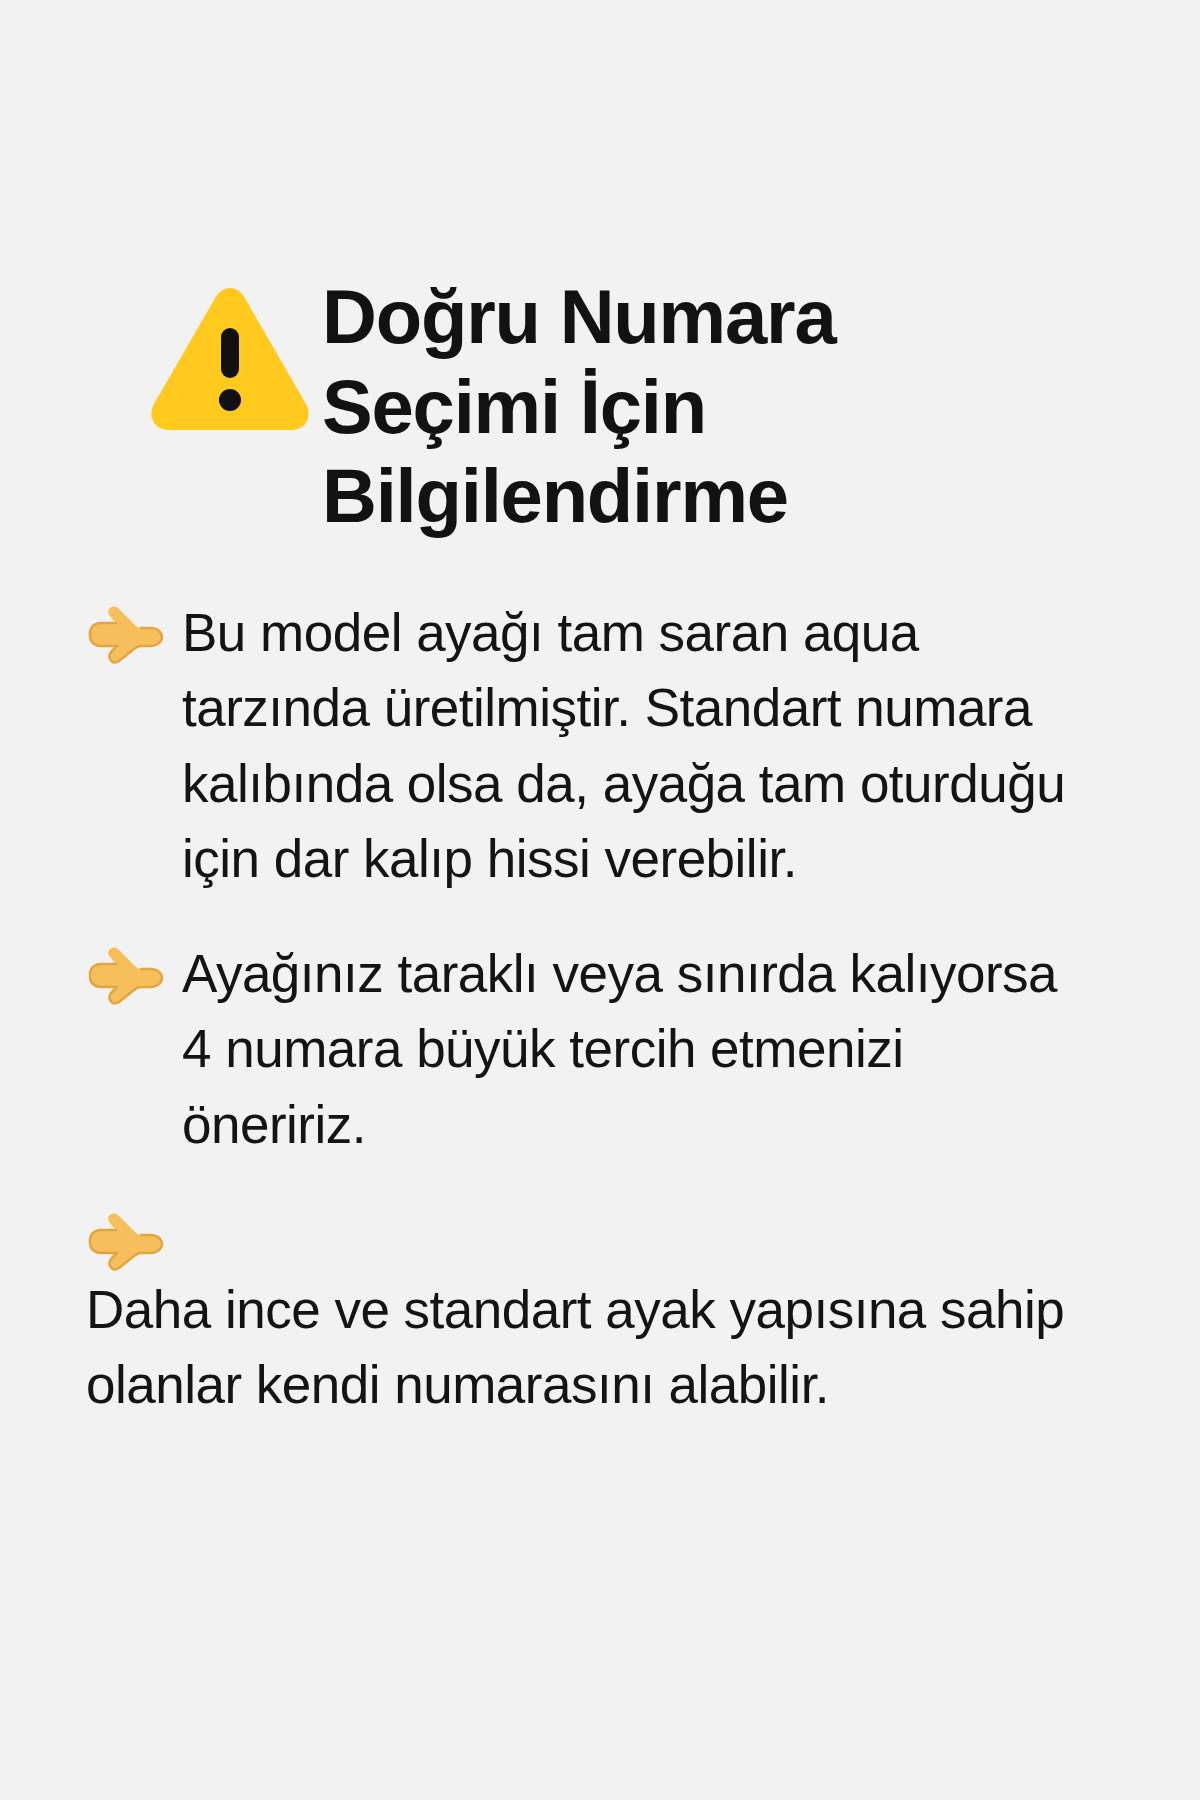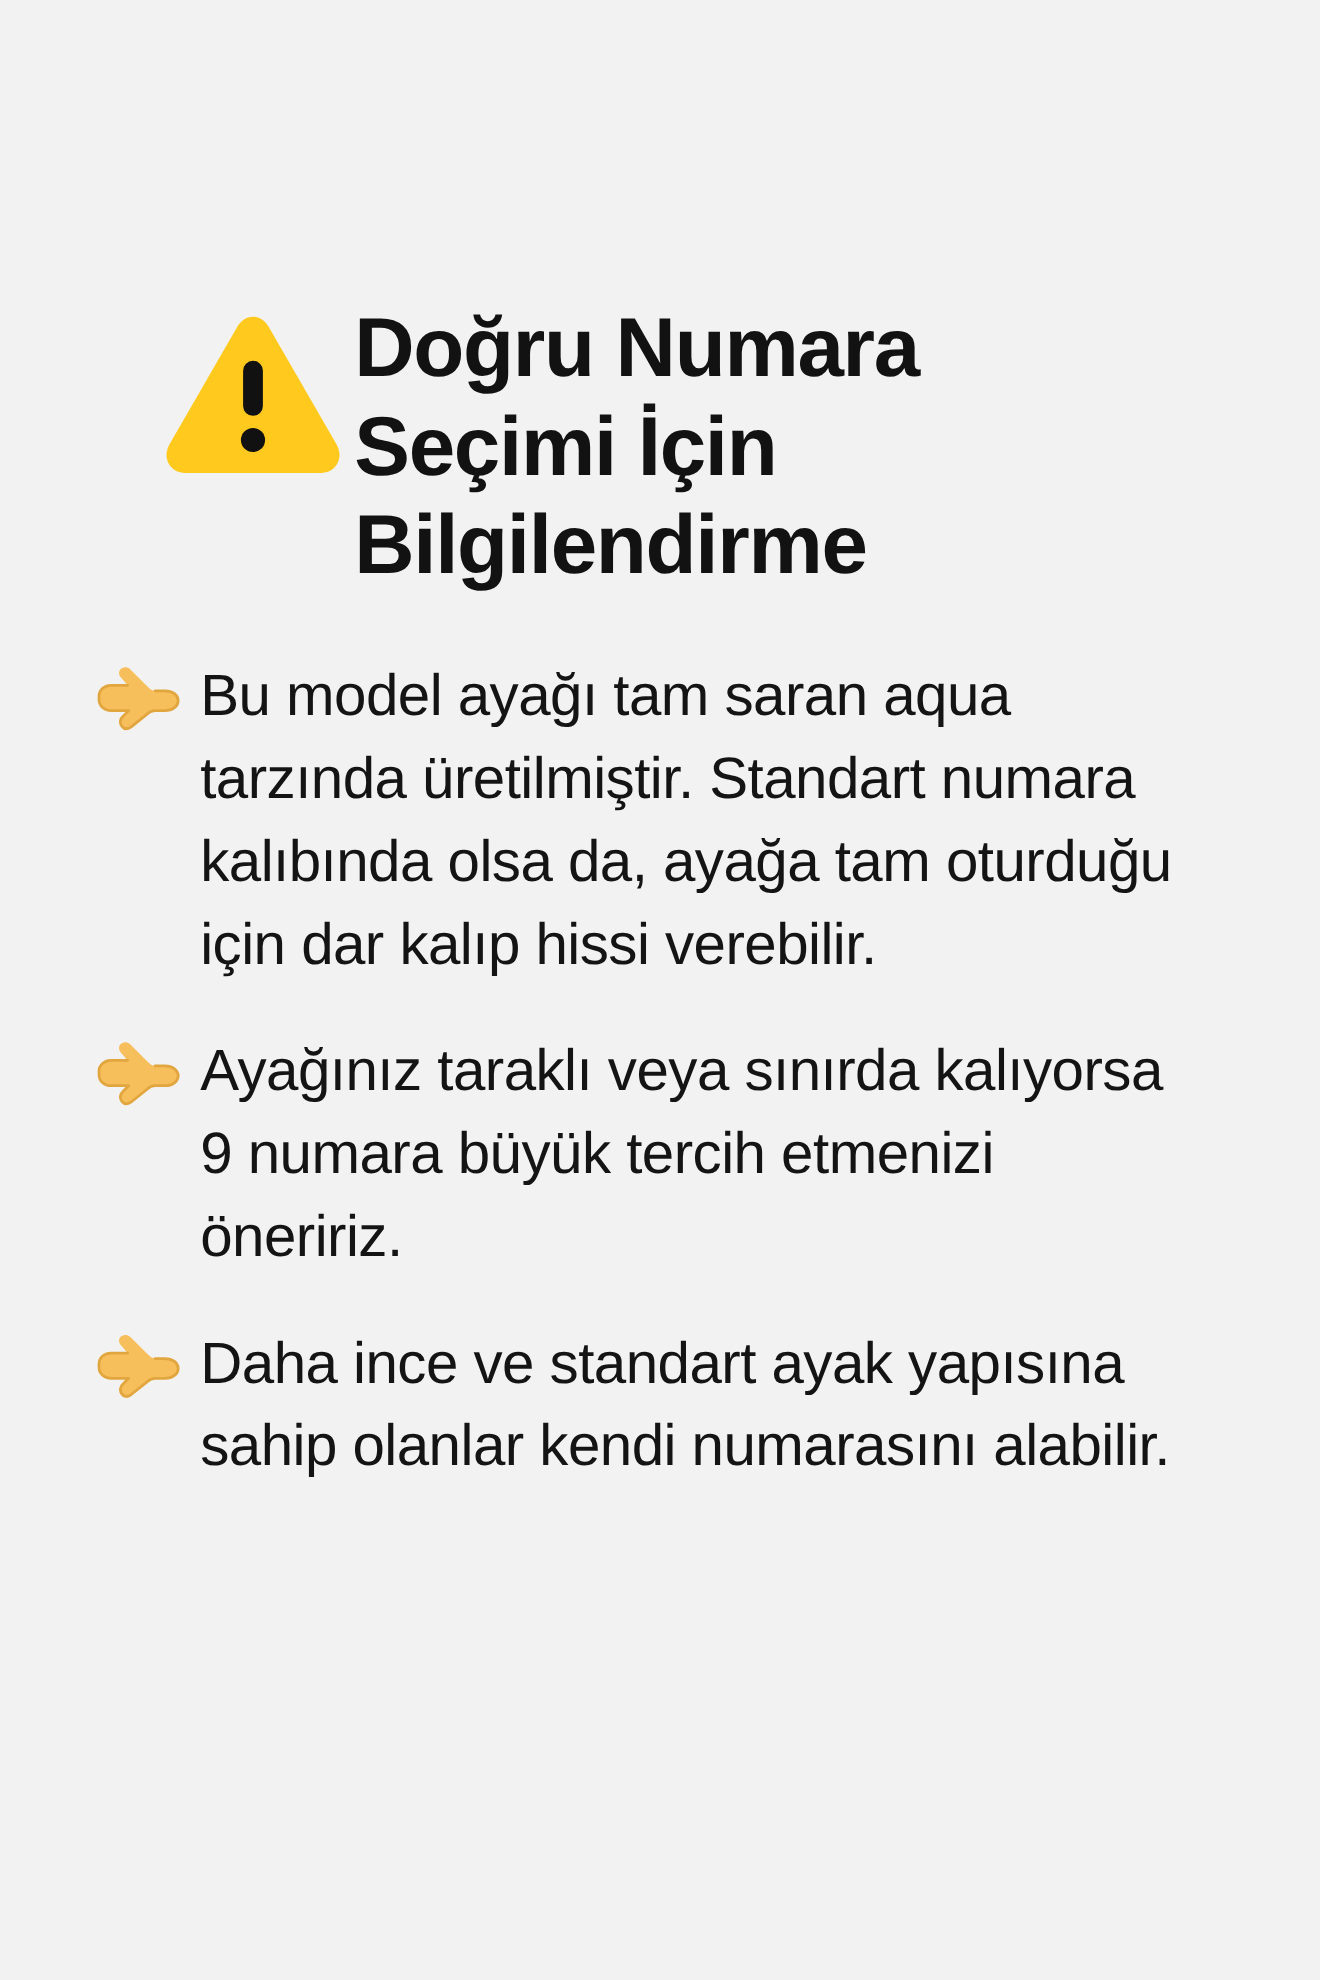--- a/index.html
+++ b/index.html
@@ -63,20 +63,21 @@
   }
 
   .bullet {
     display: flex;
     align-items: flex-start;
     margin-bottom: 40px;
     justify-content: center;
   }
   .bullet:last-child {
     margin-bottom: 0;
+    flex-direction: column;
   }
 
   .hand-icon {
     flex: 0 0 auto;
     width: 96px;
     padding-top: 8px;
     font-size: 52px;
     line-height: 1;
     text-align: left;
   }
@@ -123,21 +124,21 @@
       <div class="bullet-text">Bu model ayağı tam saran aqua tarzında üretilmiştir. Standart numara kalıbında olsa da, ayağa tam oturduğu için dar kalıp hissi verebilir.</div>
     </li>
 
     <li class="bullet">
       <div class="hand-icon">
         <svg viewBox="0 0 80 62" xmlns="http://www.w3.org/2000/svg">
           <path d="M4 30 C4 24 9 20 15 20 L30 20 L24 13 C21 9.5 22 5 26 4 C29 3 31 4 33 6 L48 21 C50 23 52 25 55 25 L64 25 C71 25 76 29 76 34 C76 39 71 43 64 43 L55 43 C52 43 50 44 48 46 L33 58 C30 60 27 60 25 57.5 C22.5 54.5 23 50.5 26 48 L31 43 L15 43 C9 43 4 39 4 33 Z" fill="#F7BE5C"></path>
           <path d="M30 20 L15 20 C9 20 4 24 4 30 L4 33 C4 39 9 43 15 43 L31 43 L26 48 C23 50.5 22.5 54.5 25 57.5 C27 60 30 60 33 58 L48 46 C50 44 52 43 55 43 L64 43 C71 43 76 39 76 34 C76 29 71 25 64 25 L55 25" fill="none" stroke="#E2A63F" stroke-width="2.5" stroke-linejoin="round" stroke-linecap="round"></path>
         </svg>
       </div>
-      <div class="bullet-text">Ayağınız taraklı veya sınırda kalıyorsa 9 numara büyük tercih etmenizi öneririz.</div>
+      <div class="bullet-text">Ayağınız taraklı veya sınırda kalıyorsa 4 numara büyük tercih etmenizi öneririz.</div>
     </li>
 
     <li class="bullet">
       <div class="hand-icon">
         <svg viewBox="0 0 80 62" xmlns="http://www.w3.org/2000/svg">
           <path d="M4 30 C4 24 9 20 15 20 L30 20 L24 13 C21 9.5 22 5 26 4 C29 3 31 4 33 6 L48 21 C50 23 52 25 55 25 L64 25 C71 25 76 29 76 34 C76 39 71 43 64 43 L55 43 C52 43 50 44 48 46 L33 58 C30 60 27 60 25 57.5 C22.5 54.5 23 50.5 26 48 L31 43 L15 43 C9 43 4 39 4 33 Z" fill="#F7BE5C"></path>
           <path d="M30 20 L15 20 C9 20 4 24 4 30 L4 33 C4 39 9 43 15 43 L31 43 L26 48 C23 50.5 22.5 54.5 25 57.5 C27 60 30 60 33 58 L48 46 C50 44 52 43 55 43 L64 43 C71 43 76 39 76 34 C76 29 71 25 64 25 L55 25" fill="none" stroke="#E2A63F" stroke-width="2.5" stroke-linejoin="round" stroke-linecap="round"></path>
         </svg>
       </div>
       <div class="bullet-text">Daha ince ve standart ayak yapısına sahip olanlar kendi numarasını alabilir.</div>

